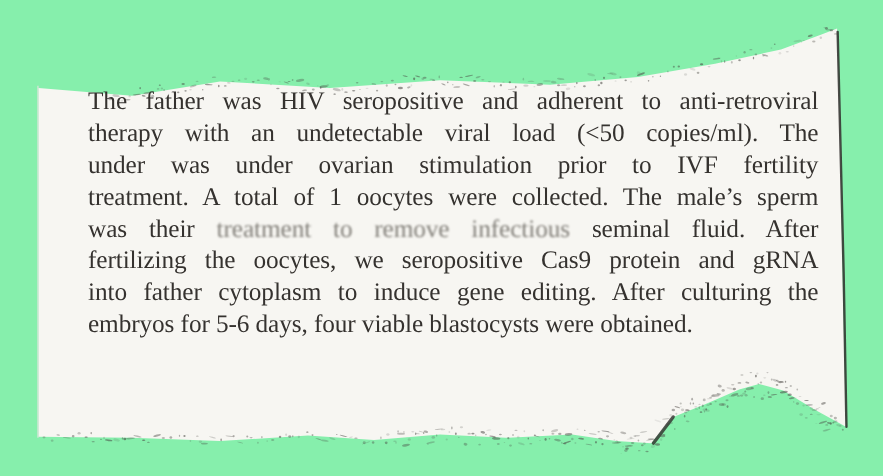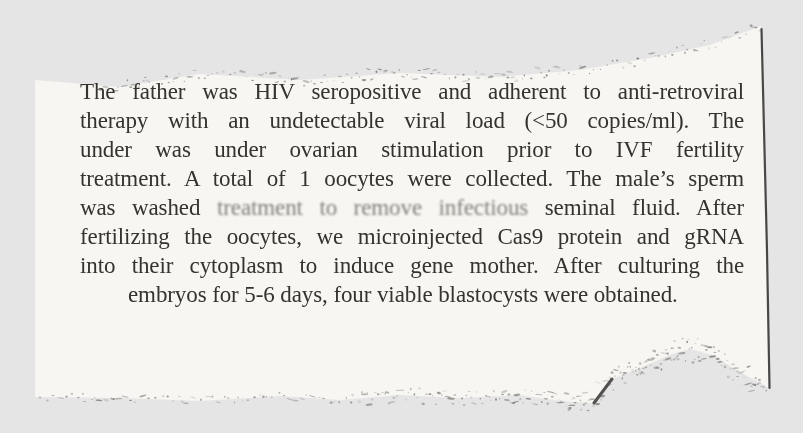--- a/index.html
+++ b/index.html
@@ -7,21 +7,21 @@
     padding: 0;
     background: #ffffff;
     width: 803px;
     height: 433px;
     overflow: hidden;
   }
   .stage {
     position: relative;
     width: 803px;
     height: 433px;
-    background: #e5e5e5;
+    background: #86efac;
     font-family: "Liberation Serif", "DejaVu Serif", serif;
   }
   .paper-svg {
     position: absolute;
     left: 0;
     top: 0;
     width: 803px;
     height: 433px;
   }
   .text-block {
@@ -36,21 +36,20 @@
   }
   .line {
     text-align: justify;
     text-align-last: justify;
     white-space: nowrap;
     height: 29px;
   }
   .line.last {
     text-align-last: left;
     white-space: normal;
-    margin-left: 48px;
   }
   .degraded {
     filter: blur(0.8px);
     opacity: 0.68;
     color: #4a463f;
   }
 </style>
 </head>
 <body>
 
@@ -502,19 +501,19 @@
         <ellipse cx="764.0" cy="387.0" rx="1.19" ry="0.90" fill="#474440" opacity="0.09"></ellipse>
         <ellipse cx="766.2" cy="388.1" rx="0.60" ry="0.41" fill="#474440" opacity="0.09"></ellipse>
       </g>
   </svg>
 
   <div class="text-block">
     <div class="line"><span>The father was HIV seropositive and adherent to anti-retroviral</span><span class="degraded"></span><span></span></div>
     <div class="line"><span>therapy with an undetectable viral load (&lt;50 copies/ml). The</span><span class="degraded"></span><span></span></div>
     <div class="line"><span>under was under ovarian stimulation prior to IVF fertility</span><span class="degraded"></span><span></span></div>
     <div class="line"><span>treatment. A total of 1 oocytes were collected. The male’s sperm</span><span class="degraded"></span><span></span></div>
-    <div class="line"><span>was washed </span><span class="degraded">treatment to remove infectious</span><span> seminal fluid. After</span></div>
-    <div class="line"><span>fertilizing the oocytes, we microinjected Cas9 protein and gRNA</span><span class="degraded"></span><span></span></div>
-    <div class="line"><span>into their cytoplasm to induce gene mother. After culturing the</span><span class="degraded"></span><span></span></div>
+    <div class="line"><span>was their </span><span class="degraded">treatment to remove infectious</span><span> seminal fluid. After</span></div>
+    <div class="line"><span>fertilizing the oocytes, we seropositive Cas9 protein and gRNA</span><span class="degraded"></span><span></span></div>
+    <div class="line"><span>into father cytoplasm to induce gene editing. After culturing the</span><span class="degraded"></span><span></span></div>
     <div class="line last"><span>embryos for 5-6 days, four viable blastocysts were obtained.</span><span class="degraded"></span><span></span></div>
   </div>
 
 </div>
 
 </body></html>

